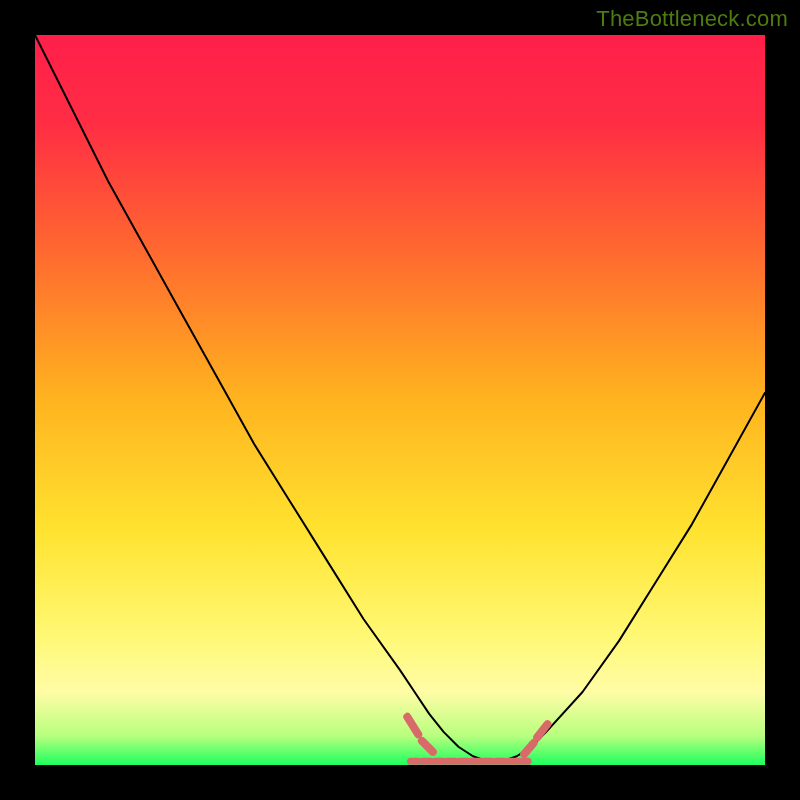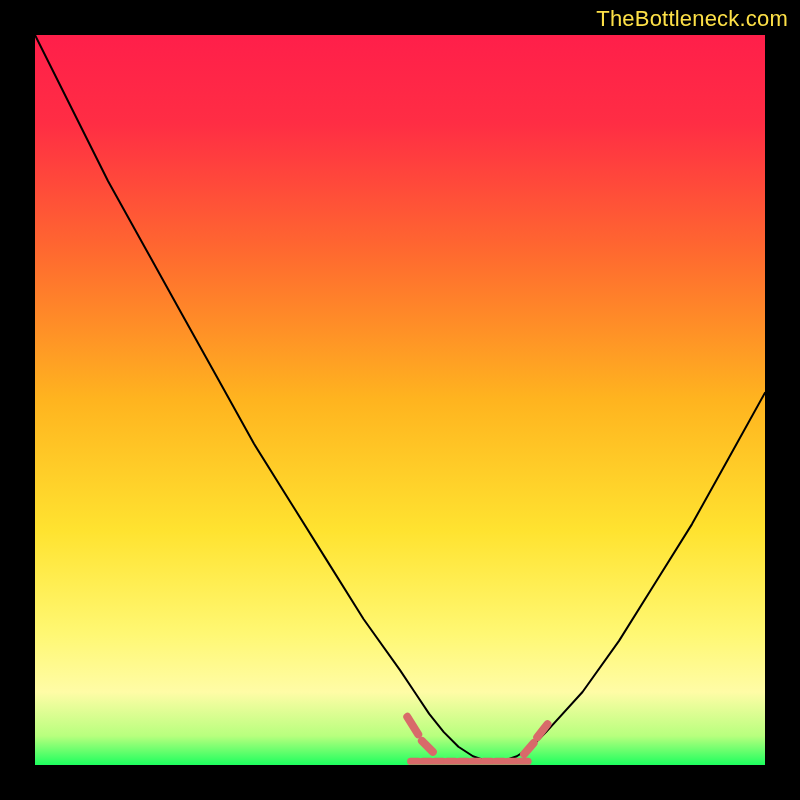--- a/index.html
+++ b/index.html
@@ -14,21 +14,21 @@
   .frame {
     position: relative;
     width: 800px;
     height: 800px;
     background: #000000;
   }
   .watermark {
     position: absolute;
     top: 6px;
     right: 12px;
-    color: #fde047;
+    color: #4d7c0f;
     font-size: 22px;
     font-weight: 500;
     letter-spacing: 0.2px;
   }
   .plot-wrap {
     position: absolute;
     left: 35px;
     top: 35px;
     width: 730px;
     height: 730px;

